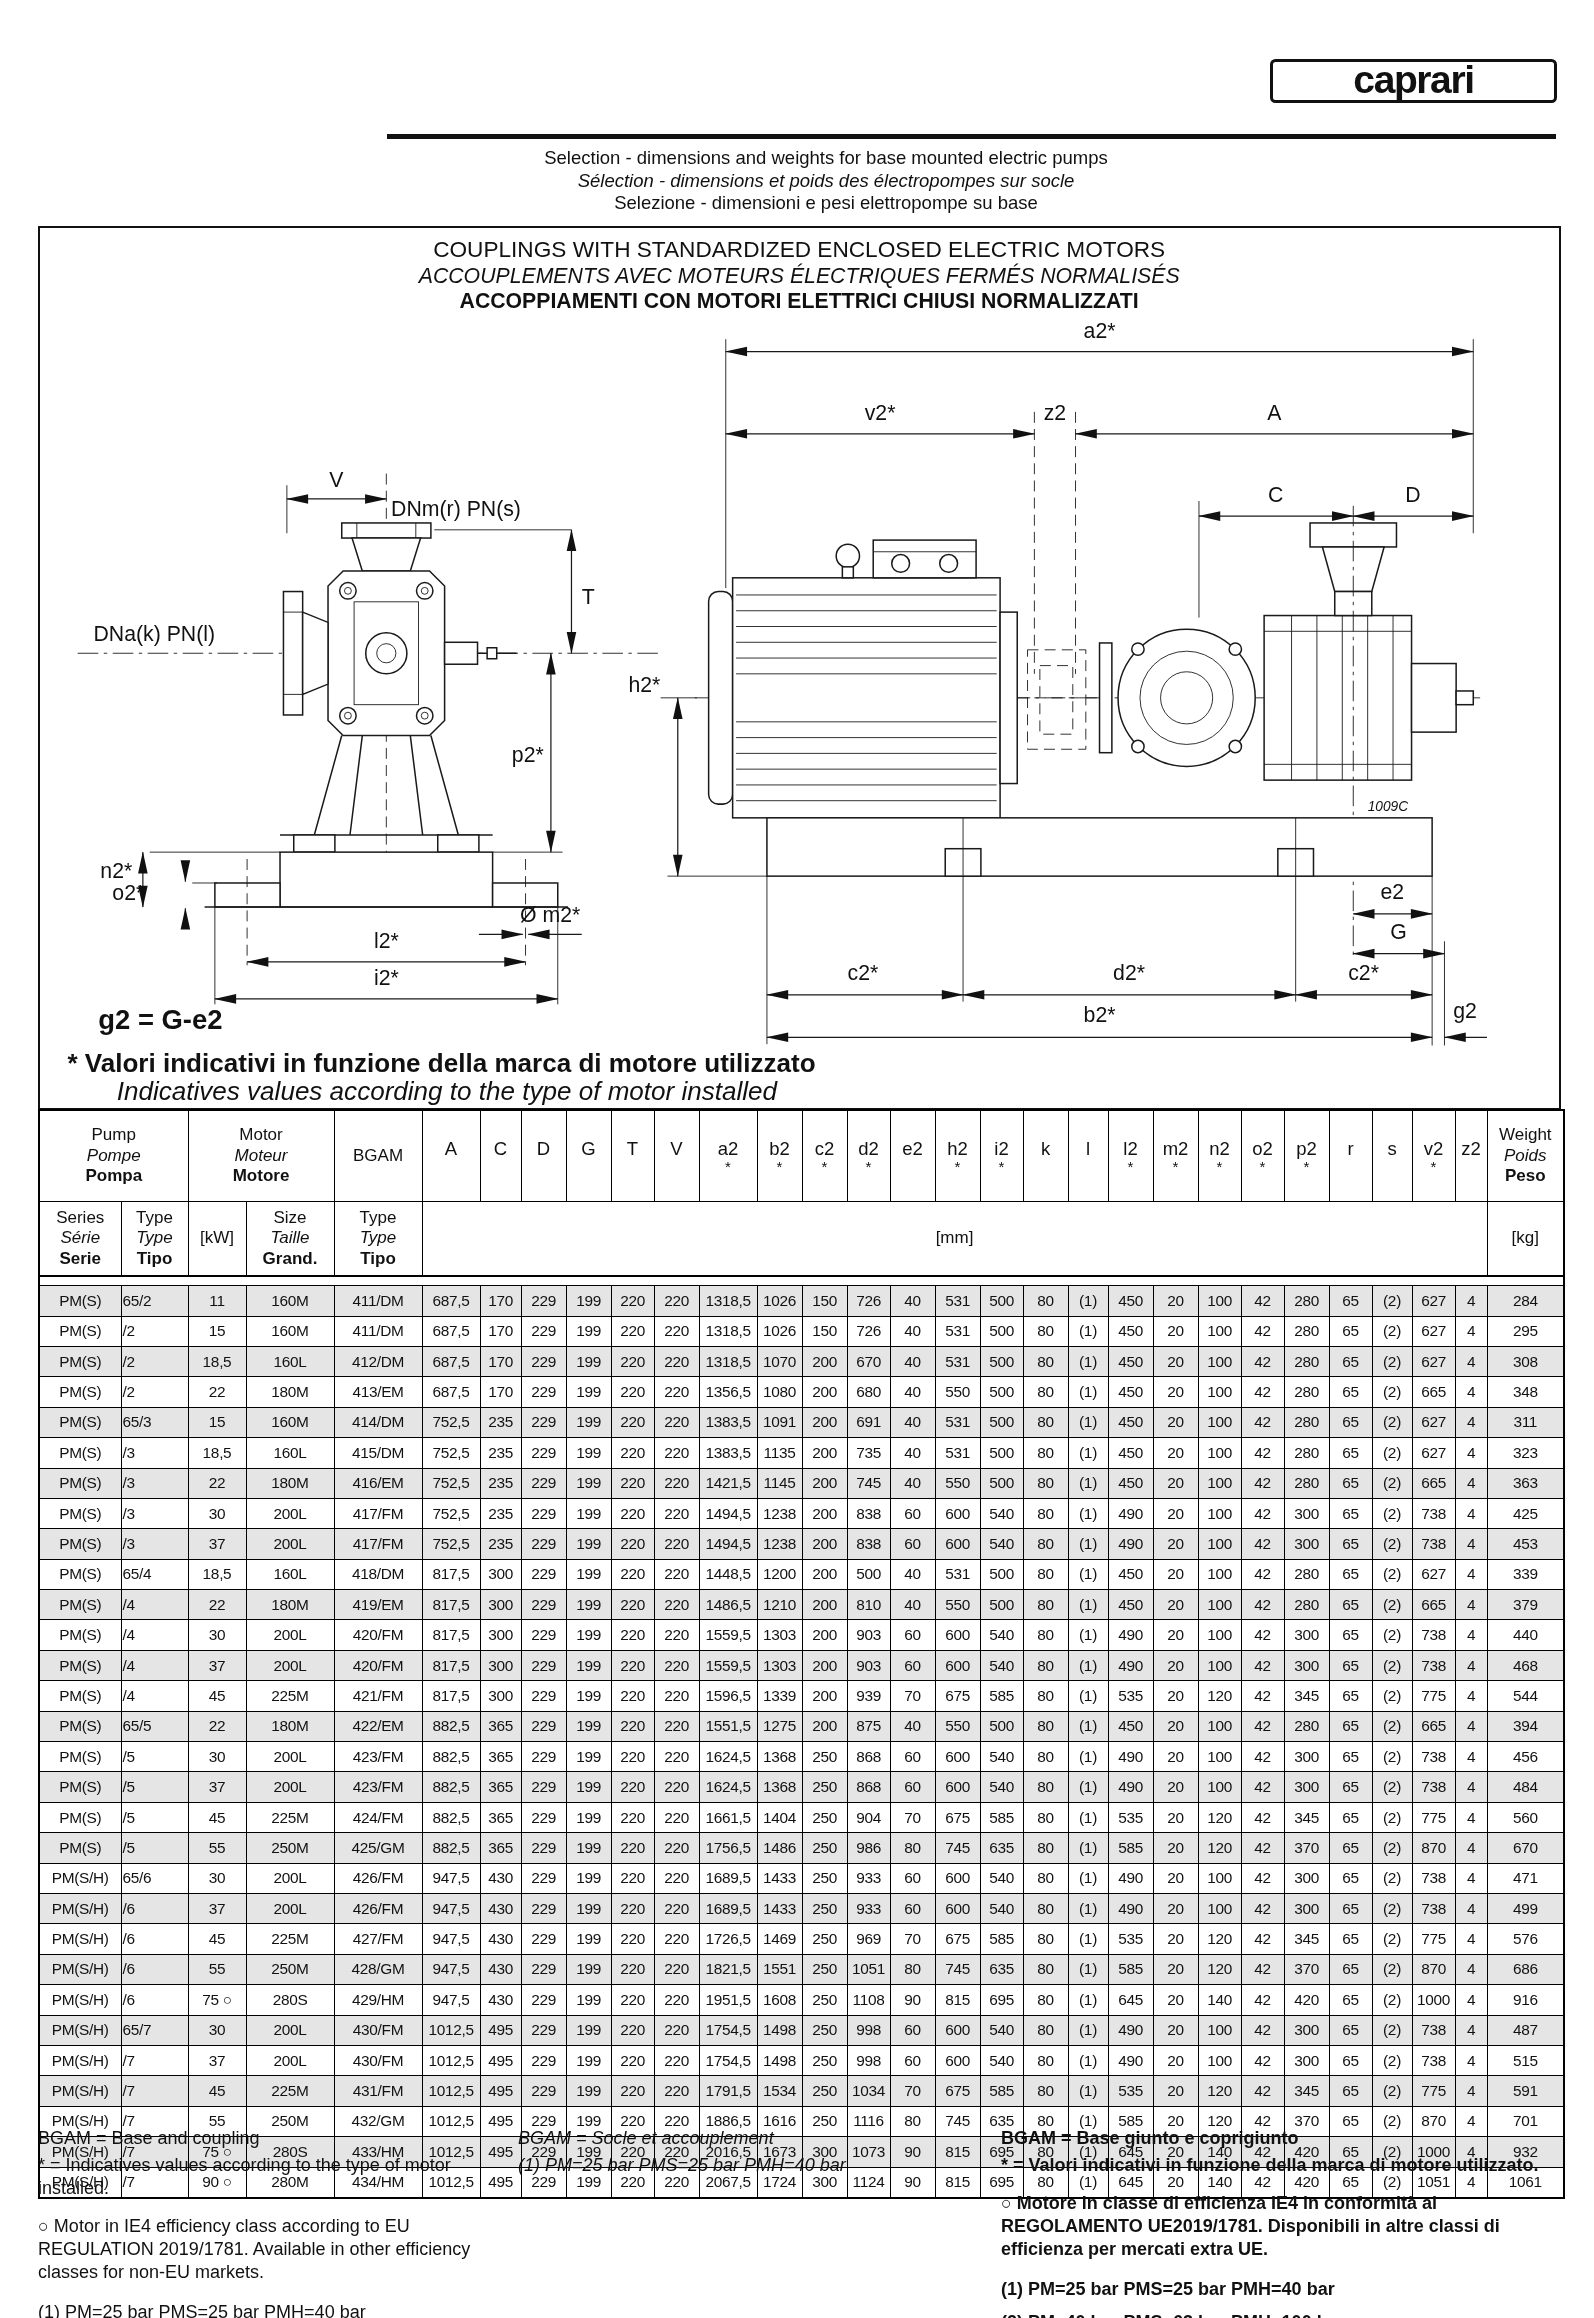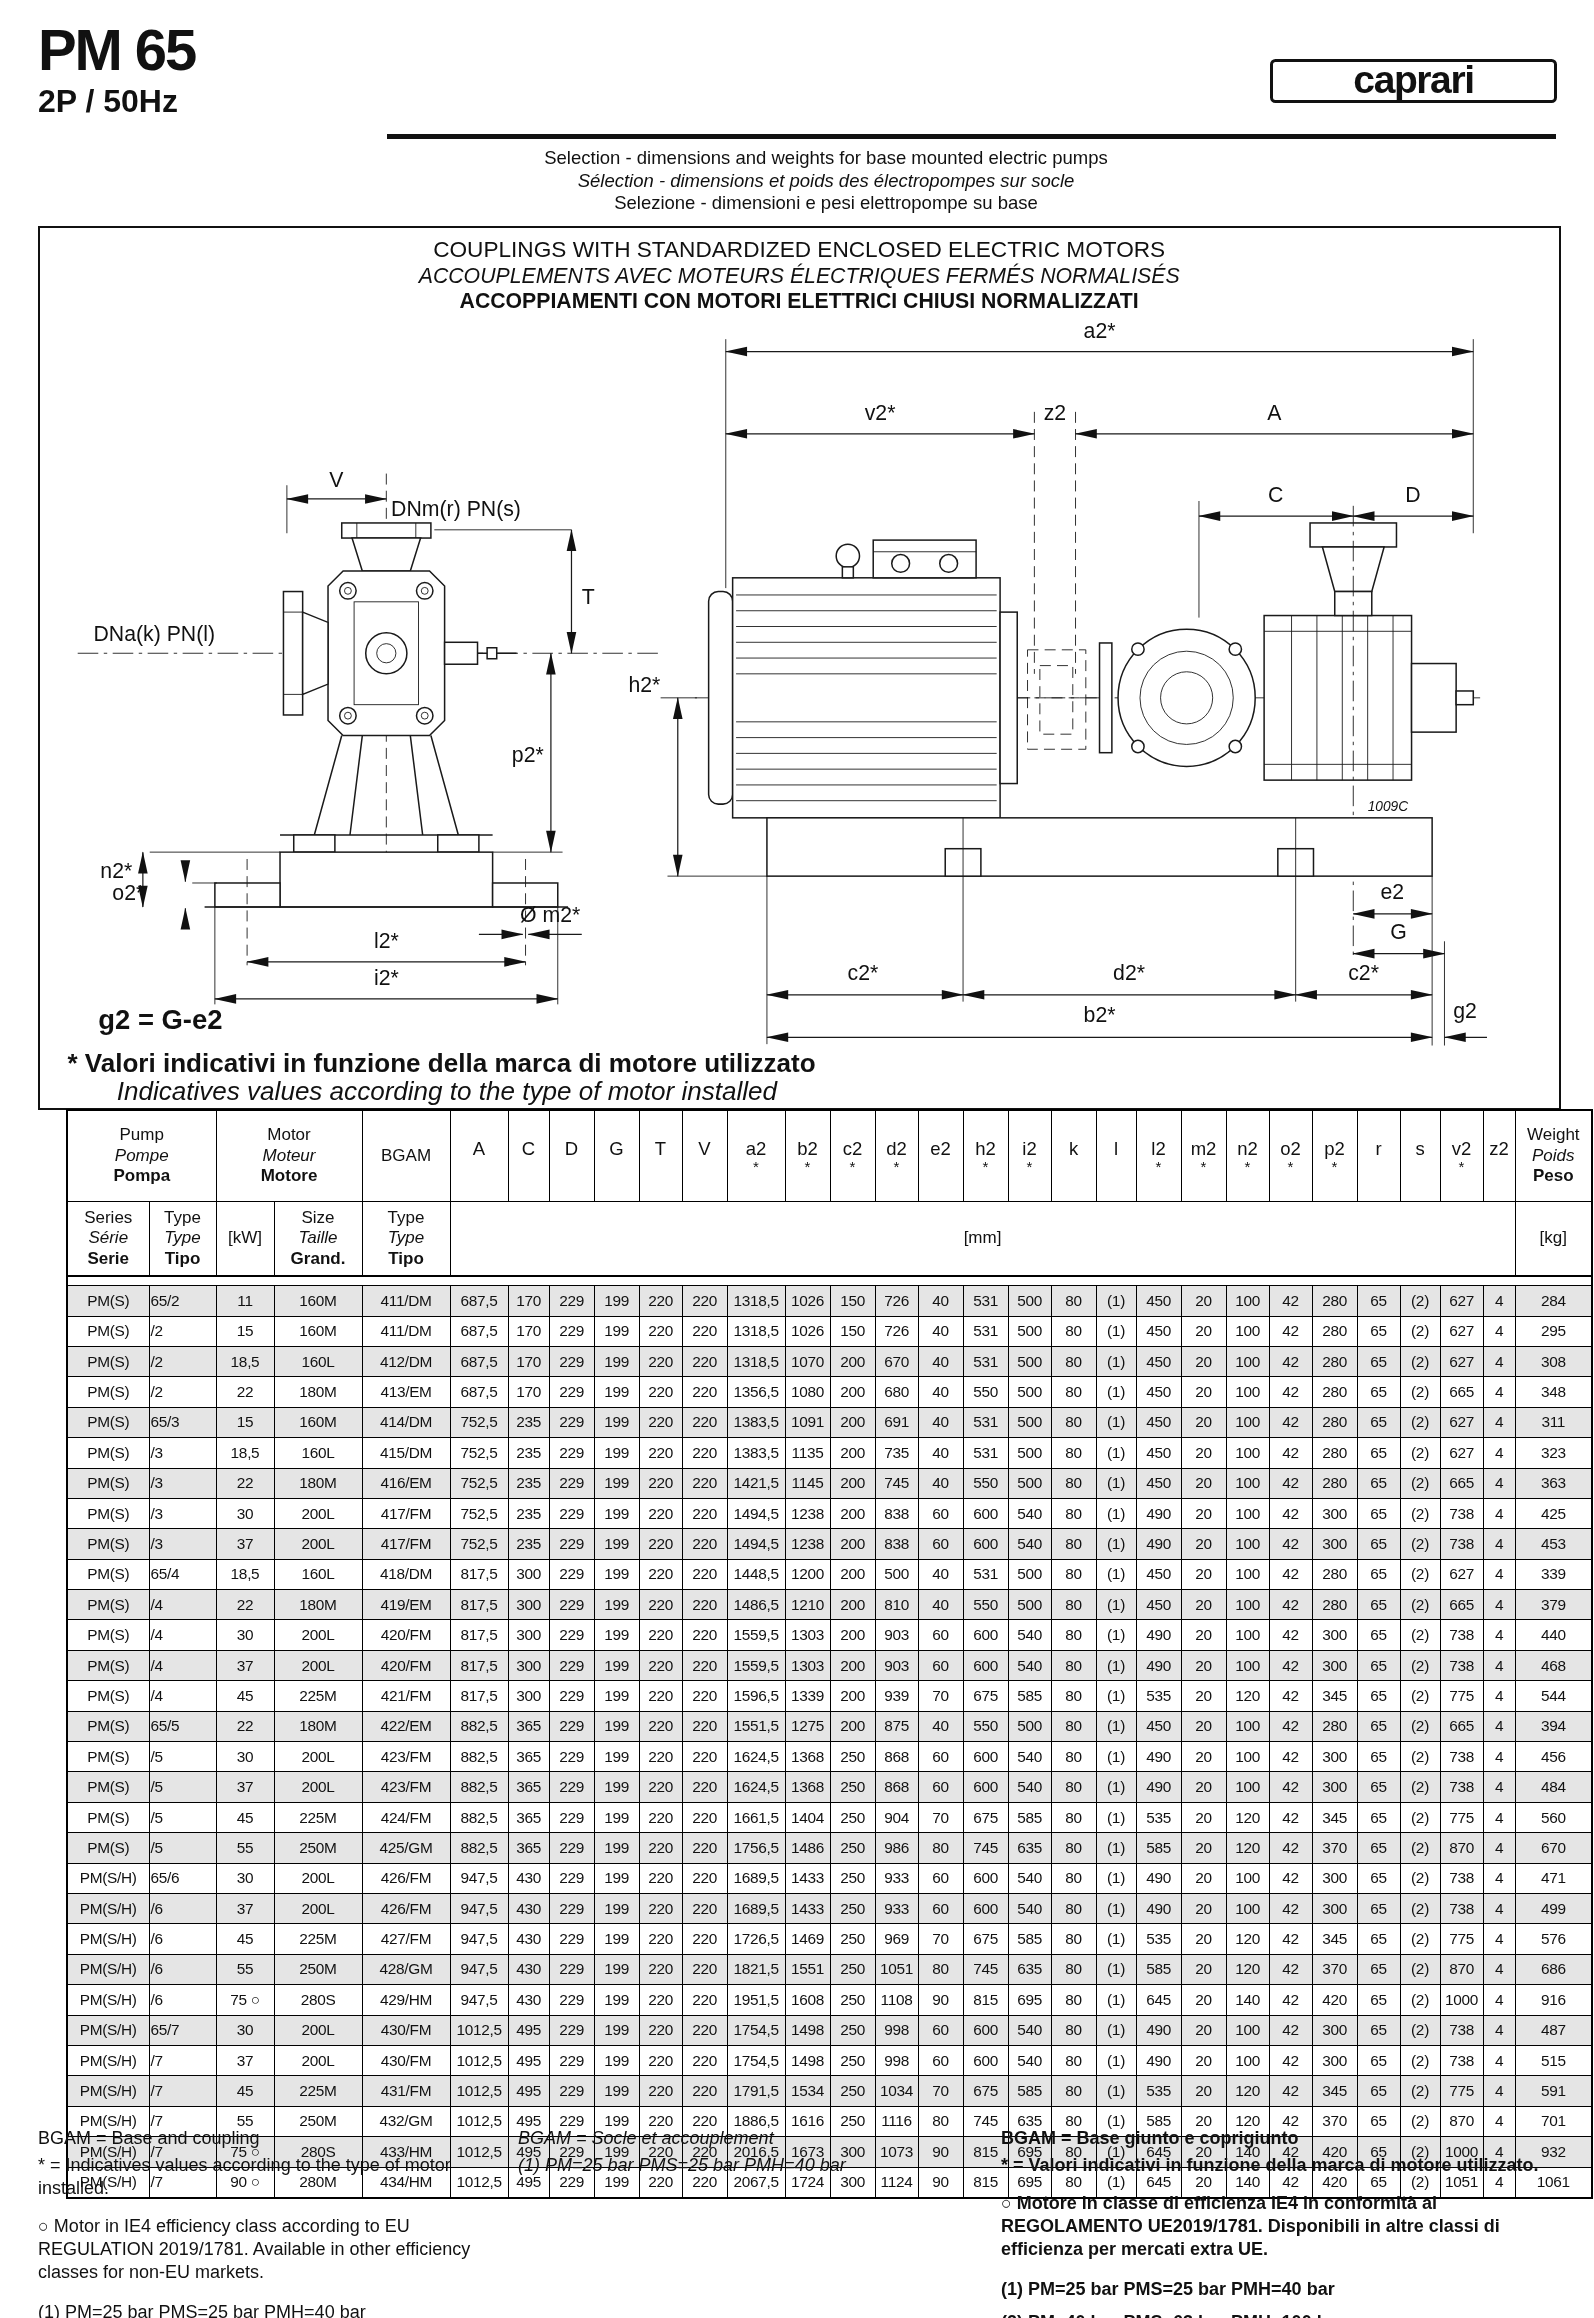--- a/index.html
+++ b/index.html
@@ -27,21 +27,21 @@
   .noteB{font-size:38px;font-weight:700;}
   .noteI{font-size:38px;font-style:italic;}
   .ln{stroke:#1a1a1a;stroke-width:2.2;fill:none;}
   .fw{stroke:#1a1a1a;stroke-width:2.2;fill:#fff;}
   .thin{stroke:#1a1a1a;stroke-width:1.3;fill:none;}
   .dim{stroke:#1a1a1a;stroke-width:1.8;fill:none;}
   .dash{stroke-dasharray:16 9;}
   .dashdot{stroke-dasharray:30 8 5 8;}
   
   .tblwrap{position:absolute;left:38px;top:1109px;width:1519px;}
-  table{border-collapse:collapse;table-layout:fixed;width:1519px;margin-left:28px;}
+  table{border-collapse:collapse;table-layout:fixed;width:1519px;}
   th,td{border:1.1px solid #000;text-align:center;vertical-align:middle;overflow:hidden;white-space:nowrap;}
   thead th{font-weight:normal;background:#fff;}
   .grp div{font-size:17px;line-height:20.6px;}
   .grp .fr{font-style:italic;}
   .grp .it{font-weight:700;}
   .dimh{font-size:18.5px;}
   .dimh .star{font-size:15px;line-height:13.7px;}
   tr.h1 th{height:88px;}
   tr.h2 th{height:71px;border-bottom-width:2.1px;}
   tr.gap td{border:none;height:6.2px;background:#fff;}
@@ -57,24 +57,20 @@
   .foot .m1{margin-bottom:4.1px;}
   .foot .m2{margin-bottom:15px;}
   .foot .m3{margin-bottom:16.5px;}
   .foot .m4{margin-bottom:10.3px;}
 </style>
 </head>
 <body>
 
 <div class="page">
 
-  <div class="hdr">
-    <div class="model">PM 65</div>
-    <div class="speed">2P / 50Hz</div>
-  </div>
   <div class="logo">
     <span>caprari</span>
   </div>
   <div class="rule"></div>
   <div class="subtitle">
     <div class="en">Selection - dimensions and weights for base mounted electric pumps</div>
     <div class="fr">Sélection - dimensions et poids des électropompes sur socle</div>
     <div class="it">Selezione - dimensioni e pesi elettropompe su base</div>
   </div>
 

